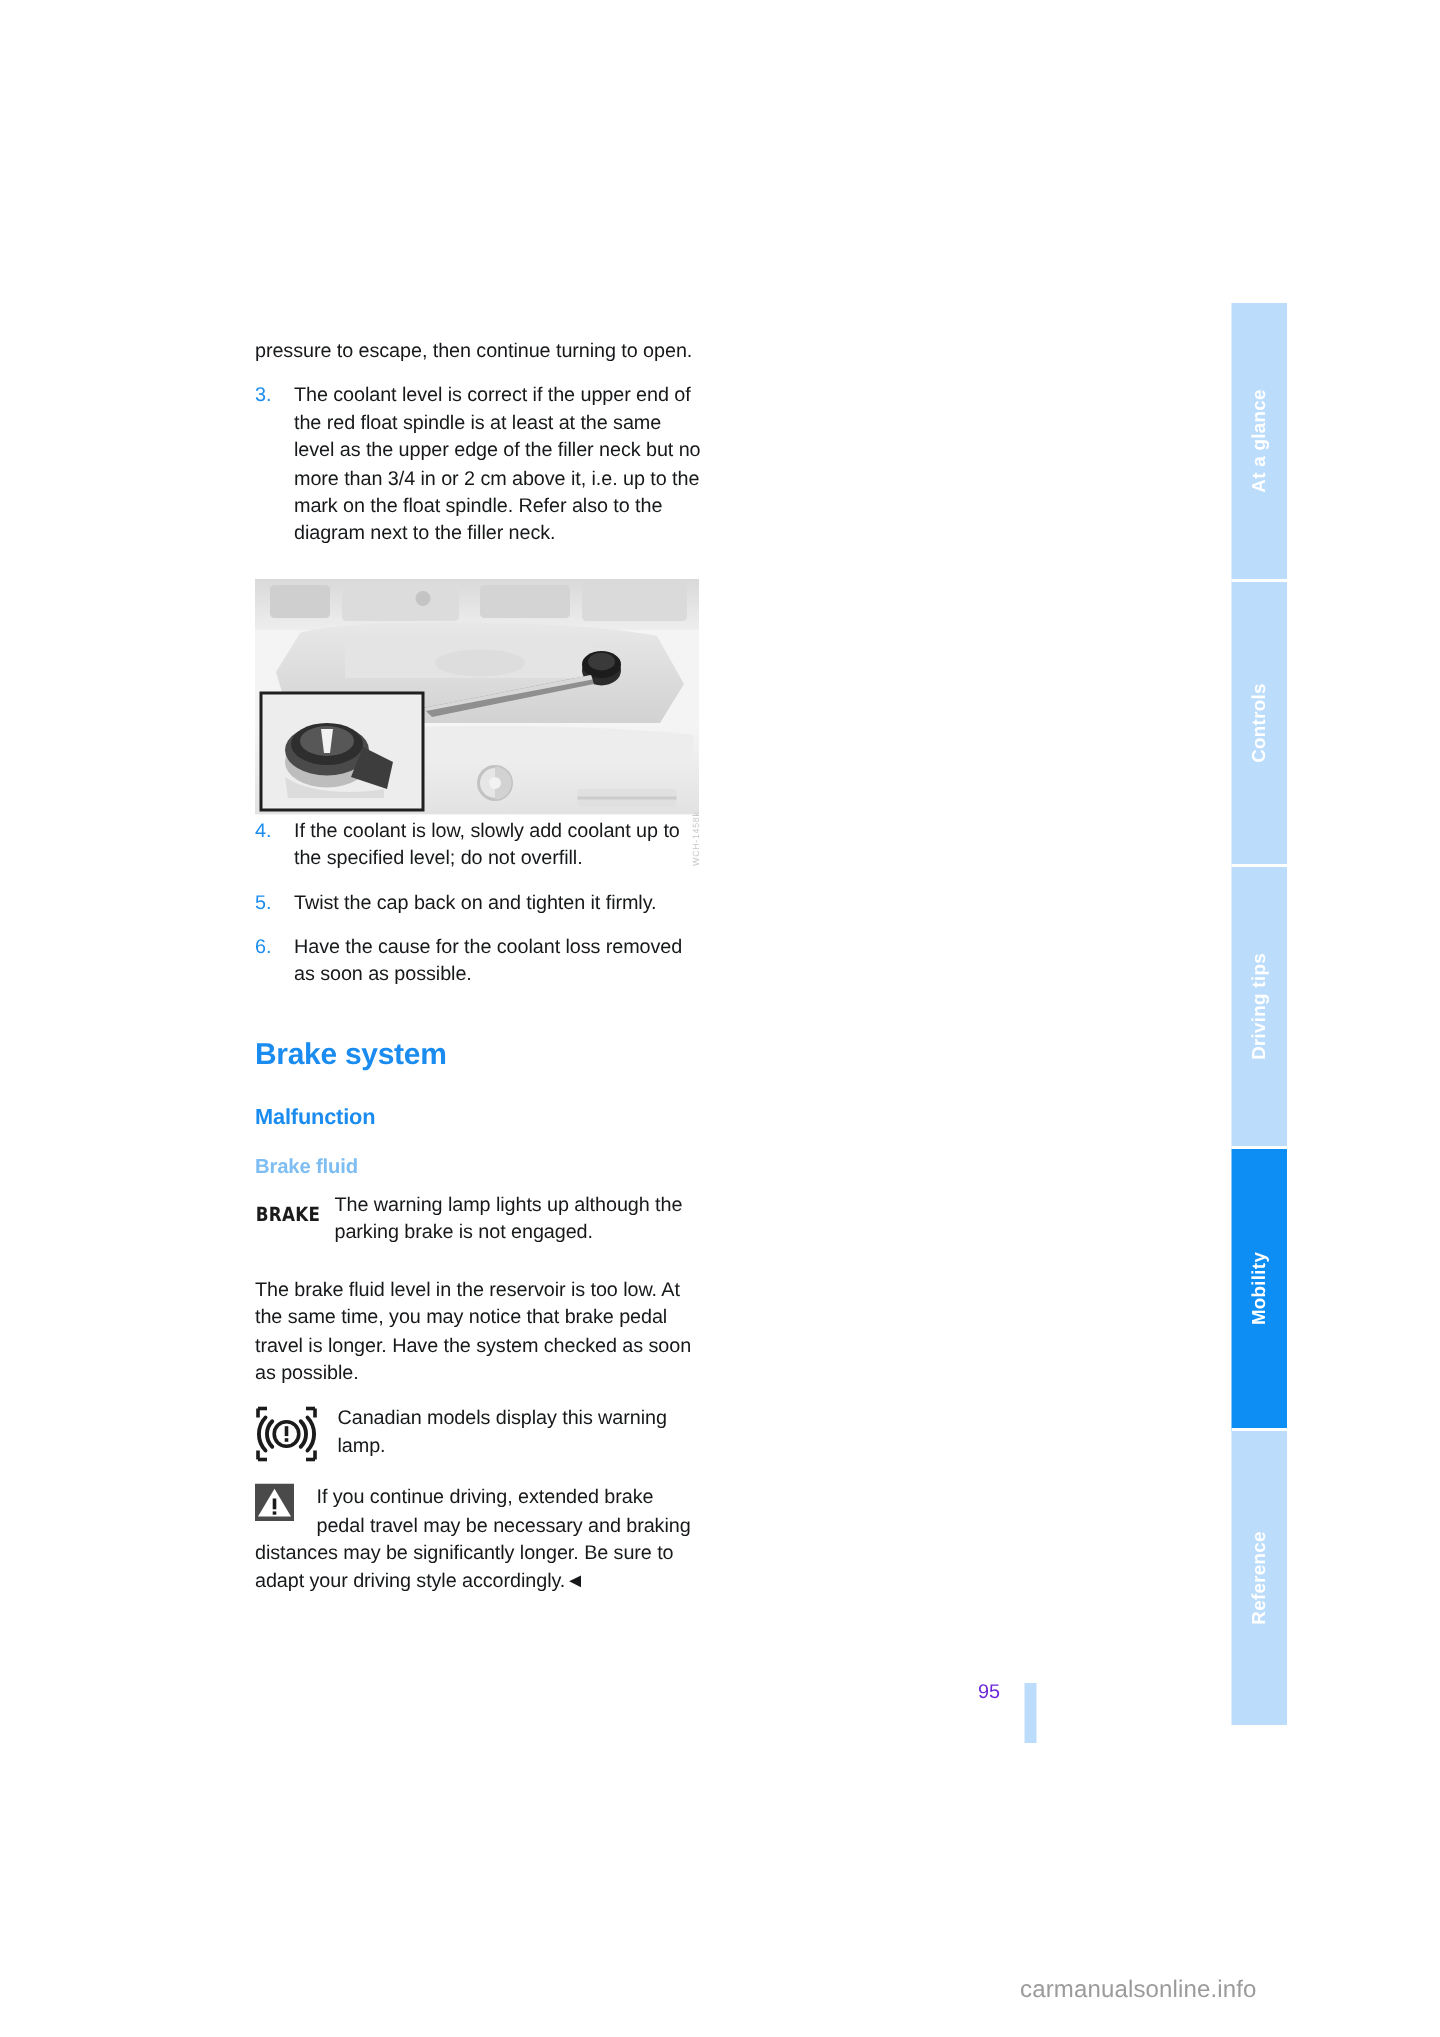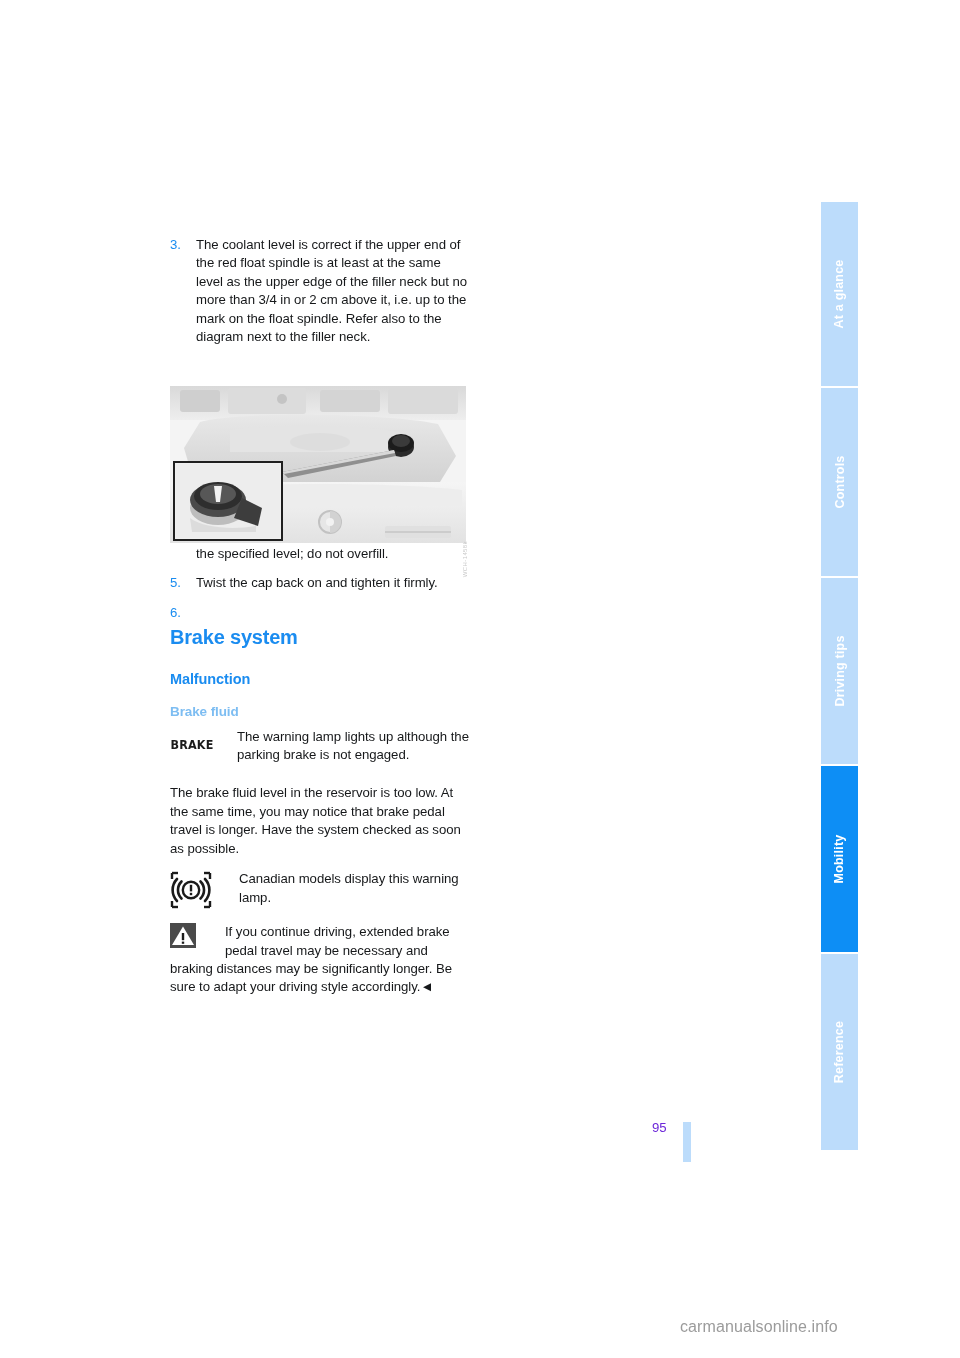--- a/index.html
+++ b/index.html
@@ -151,21 +151,21 @@
   }
   .icon-block .ib-text {
     font-size: 13.2px;
     line-height: 18.4px;
     color: #16181a;
     margin: 0;
     letter-spacing: -0.05px;
   }
   .float-icon {
     float: left;
-    margin-right: 21px;
+    margin-right: 7px;
   }
 
   
   .brake-lamp {
     width: 44px;
     height: 16px;
     display: flex;
     align-items: center;
     justify-content: center;
     color: #1b1b1b;
@@ -241,40 +241,42 @@
     <div class="tab t3 active">
       <span class="tab-label">Mobility</span>
     </div>
     <div class="tab t4">
       <span class="tab-label">Reference</span>
     </div>
   </div>
 
   <div id="content">
 
+    <p class="para lead-para">pressure to escape, then continue turning to open.</p>
 
     <div class="para hang">
       <span class="num">3.</span>
       <span>The coolant level is correct if the upper end of the red float spindle is at least at the same level as the upper edge of the filler neck but no more than 3/4 in or 2 cm above it, i.e. up to the mark on the float spindle. Refer also to the diagram next to the filler neck.</span>
     </div>
 
     <div style="height:180px"></div>
 
     <div class="para hang" style="margin-top:0">
       <span class="num">4.</span>
       <span>If the coolant is low, slowly add coolant up to the specified level; do not overfill.</span>
     </div>
 
     <div class="para hang">
       <span class="num">5.</span>
       <span>Twist the cap back on and tighten it firmly.</span>
     </div>
 
     <div class="para hang">
       <span class="num">6.</span>
+      <span>Have the cause for the coolant loss removed as soon as possible.</span>
     </div>
 
     <h1 class="h1" style="margin-top:33px">Brake system</h1>
 
     <h2 class="h2" style="margin-top:22px">Malfunction</h2>
 
     <h3 class="h3" style="margin-top:17px">Brake fluid</h3>
 
     <div class="icon-block clearfix" style="margin-top:9px">
       <div class="float-icon brake-lamp-wrap">

